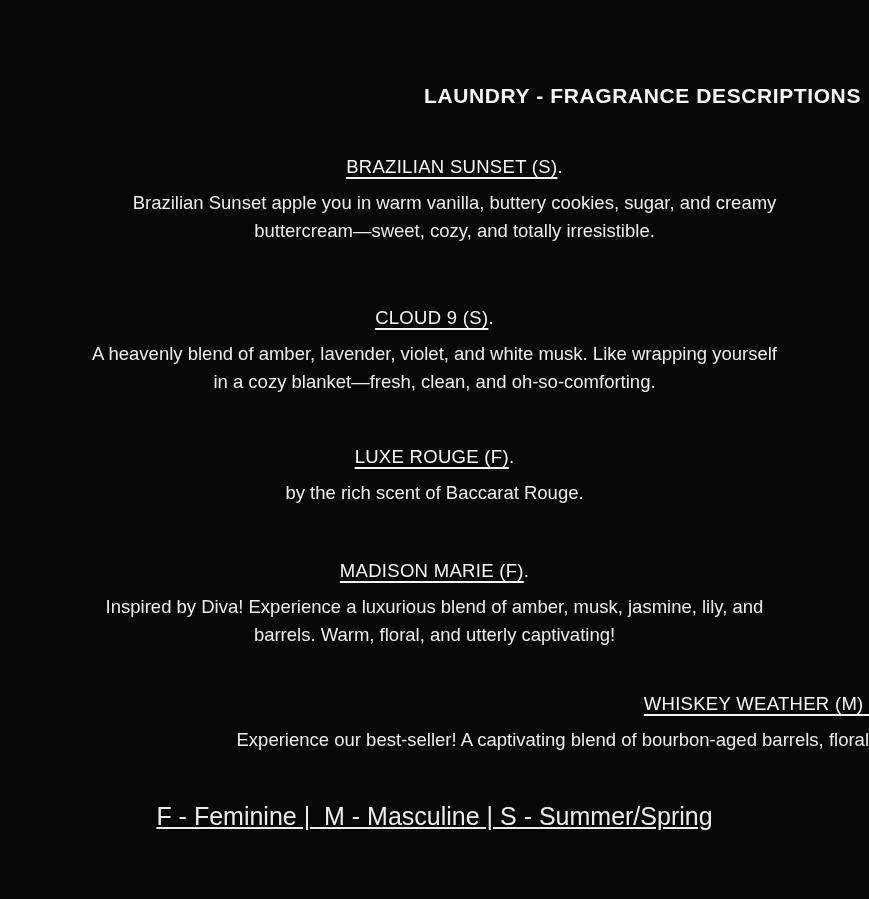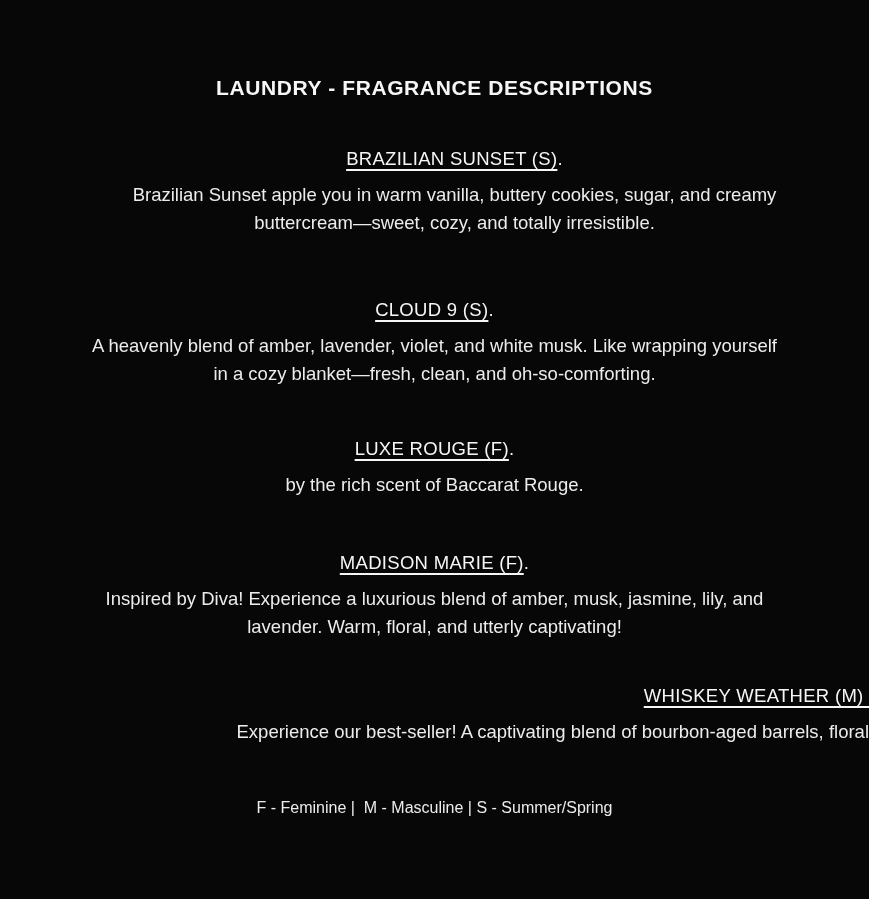--- a/index.html
+++ b/index.html
@@ -16,26 +16,27 @@
     -webkit-font-smoothing: antialiased;
   }
   .poster {
     box-sizing: border-box;
     width: 869px;
     height: 899px;
     padding-top: 76px;
     text-align: center;
   }
   .page-title {
-    margin: 0;
+    margin: 8px;
     font-size: 21px;
     line-height: 24px;
     font-weight: 700;
     letter-spacing: 0.6px;
     color: var(--title, #f7f7f7);
+    text-align: right;
   }
   section { margin: 0; }
   .sec-1 { margin-top: 46px; padding-left: 40px; }
   .sec-2 { margin-top: 60px; }
   .sec-3 { margin-top: 48px; }
   .sec-4 { margin-top: 51px; }
   .sec-5 { margin-top: 42px; text-align: right; }
   .frag-heading {
     margin: 0 0 9px 0;
     font-size: 18.5px;
@@ -54,23 +55,24 @@
     font-size: 18.5px;
     line-height: 28px;
     font-weight: 400;
   }
   .frag-desc .line {
     display: block;
     white-space: nowrap;
   }
   .legend {
     margin-top: 50px;
-    font-size: 16px;
+    font-size: 25px;
     line-height: 24px;
     white-space: pre-wrap;
+    text-decoration: underline;
   }
 </style>
 </head>
 <body>
 
 <div class="poster">
 
   <h1 class="page-title">LAUNDRY - FRAGRANCE DESCRIPTIONS</h1>
 
   <section class="sec-1">
@@ -93,21 +95,21 @@
     <h2 class="frag-heading"><span class="u">LUXE ROUGE (F)</span><span>.</span></h2>
     <p class="frag-desc">
       <span class="line">by the rich scent of Baccarat Rouge.</span>
     </p>
   </section>
 
   <section class="sec-4">
     <h2 class="frag-heading"><span class="u">MADISON MARIE (F)</span><span>.</span></h2>
     <p class="frag-desc">
       <span class="line">Inspired by Diva! Experience a luxurious blend of amber, musk, jasmine, lily, and</span>
-      <span class="line">lavender. Warm, floral, and utterly captivating!</span>
+      <span class="line">barrels. Warm, floral, and utterly captivating!</span>
     </p>
   </section>
 
   <section class="sec-5">
     <h2 class="frag-heading"><span class="u">WHISKEY WEATHER (M)&nbsp;</span><span></span></h2>
     <p class="frag-desc">
       <span class="line">Experience our best-seller! A captivating blend of bourbon-aged barrels, floral</span>
     </p>
   </section>
 

